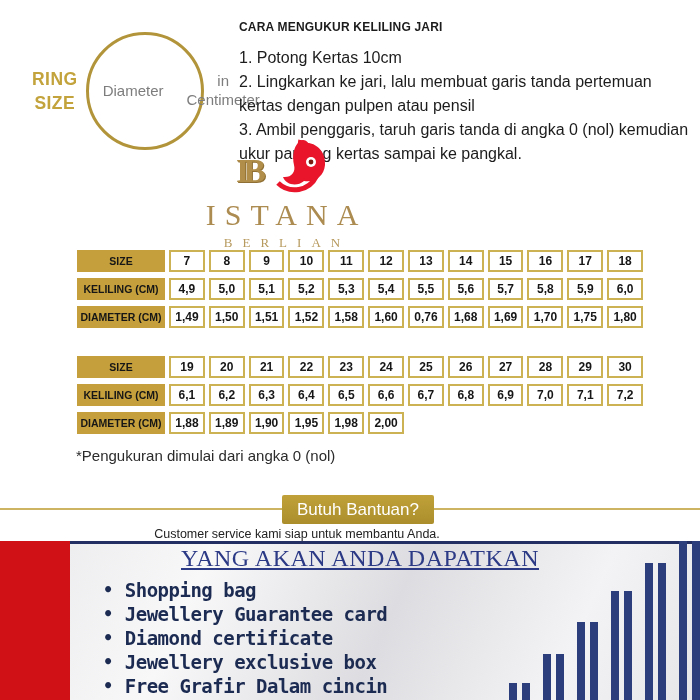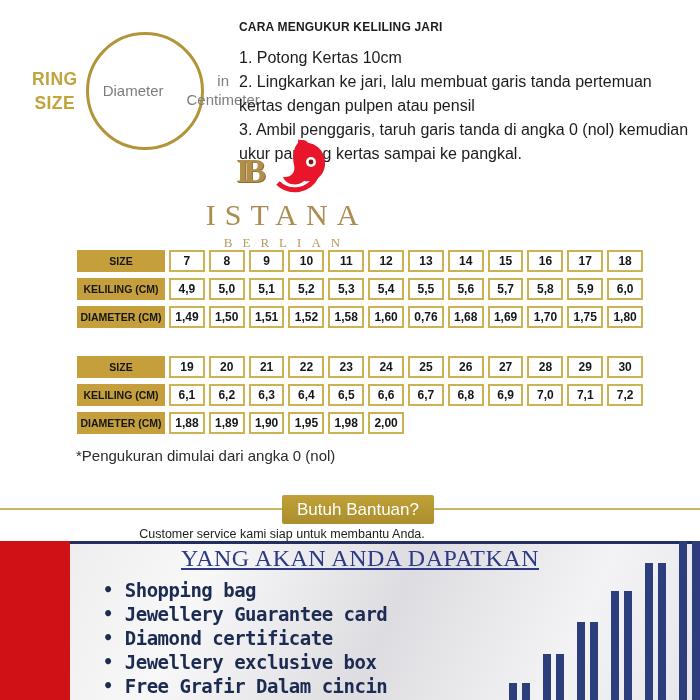--- a/index.html
+++ b/index.html
@@ -74,21 +74,21 @@
   .footnote { position:absolute; left:76px; top:447px; font-size:15px; color:#2b2b2b; }
 
   
   .help-rule { position:absolute; left:0; top:508px; width:700px; height:2px; background:#cdb463; }
   .help-button {
     position:absolute; left:282px; top:495px; width:152px; height:29px;
     background:linear-gradient(#c0a139,#ab8e2c);
     color:#fff; font-size:17px; border:none; border-radius:2px;
     display:flex; align-items:center; justify-content:center; cursor:pointer;
   }
-  .help-caption { position:absolute; left:0; top:527px; width:564px; text-align:center; font-size:12.5px; color:#222; }
+  .help-caption { position:absolute; left:15px; top:527px; width:564px; text-align:center; font-size:12.5px; color:#222; }
 
   
   .panel {
     position:absolute; left:0; top:541px; width:700px; height:159px;
     background:linear-gradient(115deg,#e9e9eb 0%,#f8f8f9 28%,#dddde1 55%,#f3f3f5 80%,#e6e6e9 100%);
     overflow:hidden;
   }
   .panel-topline { position:absolute; left:70px; right:0; top:0; height:3px; background:#232e63; }
   .panel-redblock { position:absolute; left:0; top:0; width:70px; height:159px; background:#d01217; }
   .panel-title {

